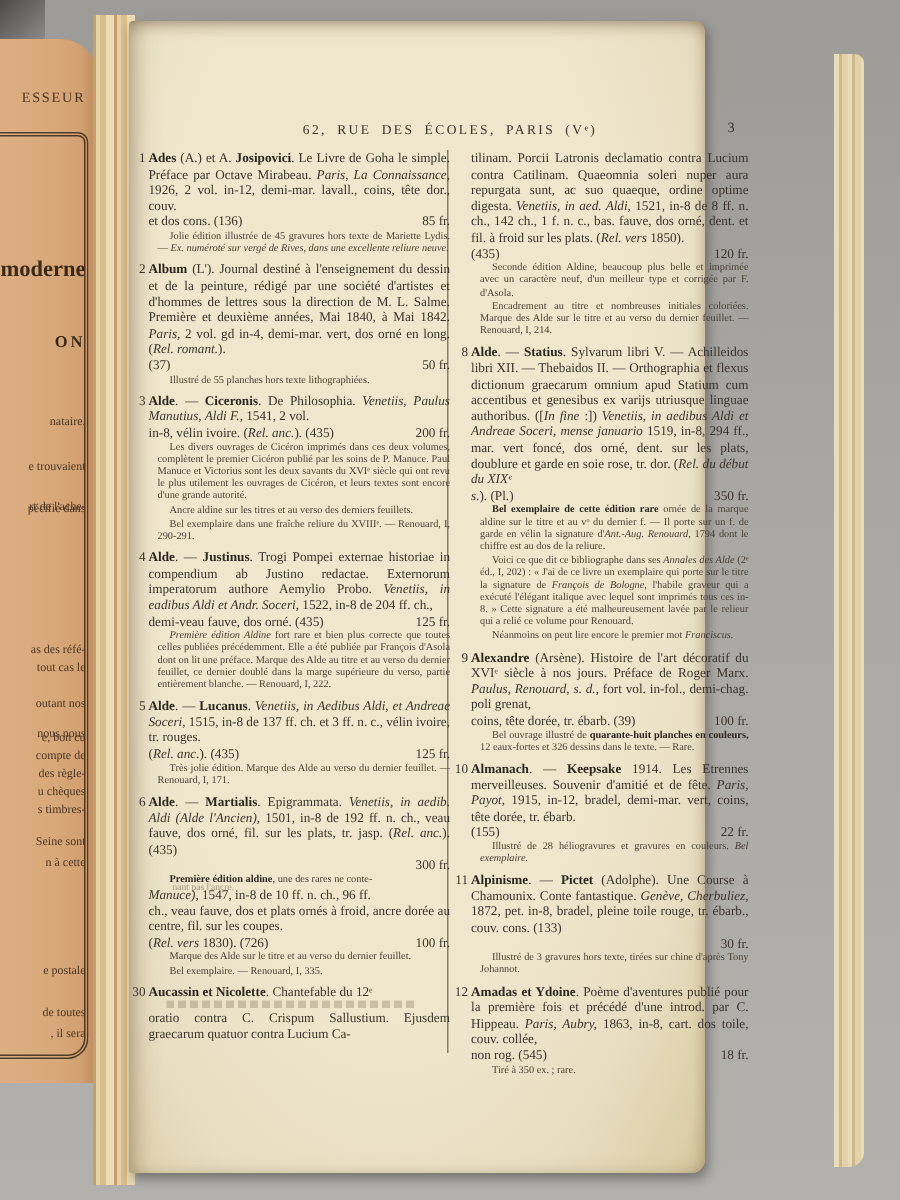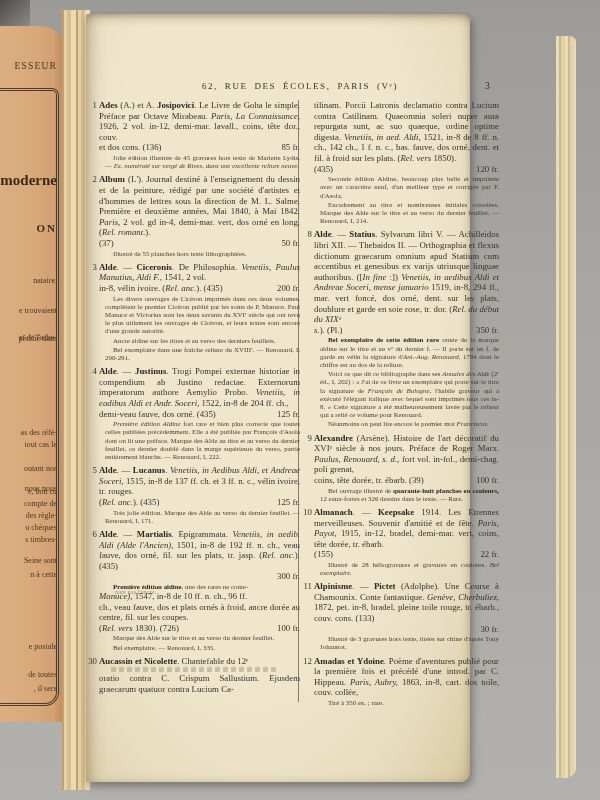--- a/index.html
+++ b/index.html
@@ -195,19 +195,22 @@
         <div class="entry">
           <span class="num">11</span>
           <div class="body"><span class="s-b">Alpinisme</span><span class="s-n">. — </span><span class="s-b">Pictet</span><span class="s-n"> (Adolphe). Une Course à Chamounix. Conte fantastique. </span><span class="s-i">Genève, Cherbuliez,</span><span class="s-n"> 1872, pet. in-8, bradel, pleine toile rouge, tr. ébarb., couv. cons. (133)</span><span class="tailline">
               <span class="tail"></span>
               <span class="price">30 fr.</span>
             </span></div>
           <div class="note"><span class="s-n">Illustré de 3 gravures hors texte, tirées sur chine d'après Tony Johannot.</span></div>
         </div>
         <div class="entry">
           <span class="num">12</span>
-          <div class="body"><span class="s-b">Amadas et Ydoine</span><span class="s-n">. Poème d'aventures publié pour la première fois et précédé d'une introd. par C. Hippeau. </span><span class="s-i">Paris, Aubry,</span><span class="s-n"> 1863, in-8, cart. dos toile, couv. collée,</span></div>
+          <div class="body"><span class="s-b">Amadas et Ydoine</span><span class="s-n">. Poème d'aventures publié pour la première fois et précédé d'une introd. par C. Hippeau. </span><span class="s-i">Paris, Aubry,</span><span class="s-n"> 1863, in-8, cart. dos toile, couv. collée,</span><span class="tailline">
+              <span class="tail"><span class="s-n">non rog. (545)</span></span>
+              <span class="price">18 fr.</span>
+            </span></div>
           <div class="note"><span class="s-n">Tiré à 350 ex. ; rare.</span></div>
         </div>
       </div>
   </div>
   <div id="fore-edge"></div>
 </div>
 
 </body></html>

